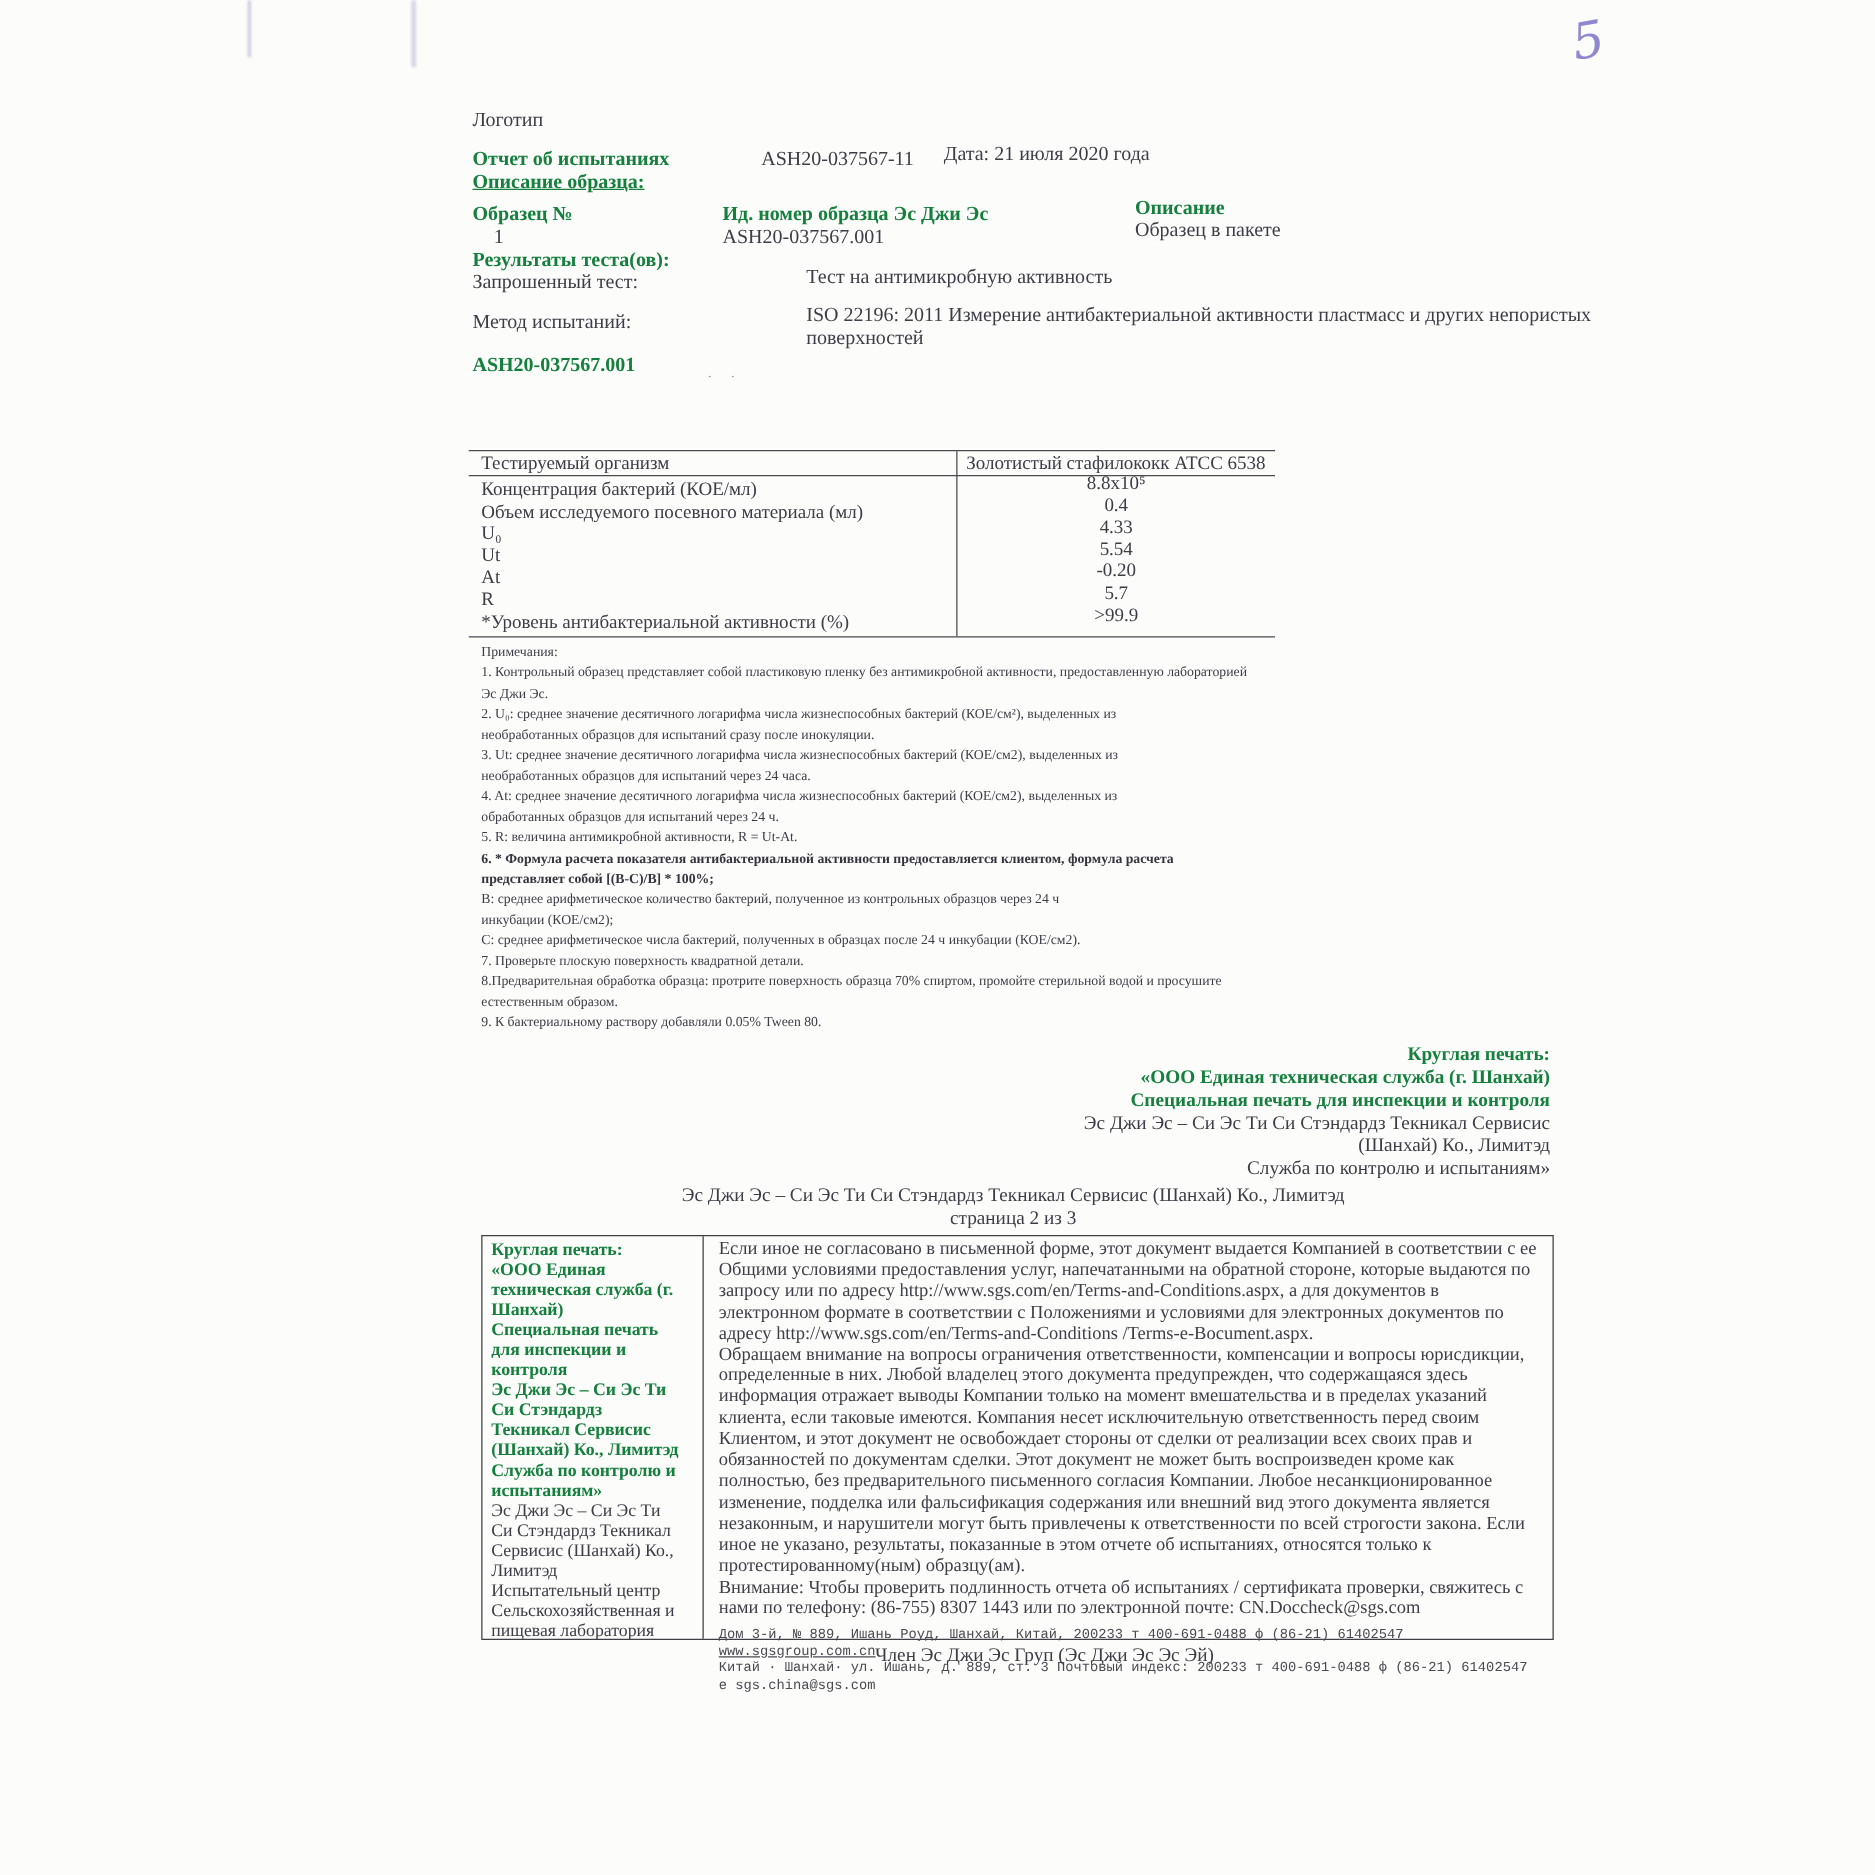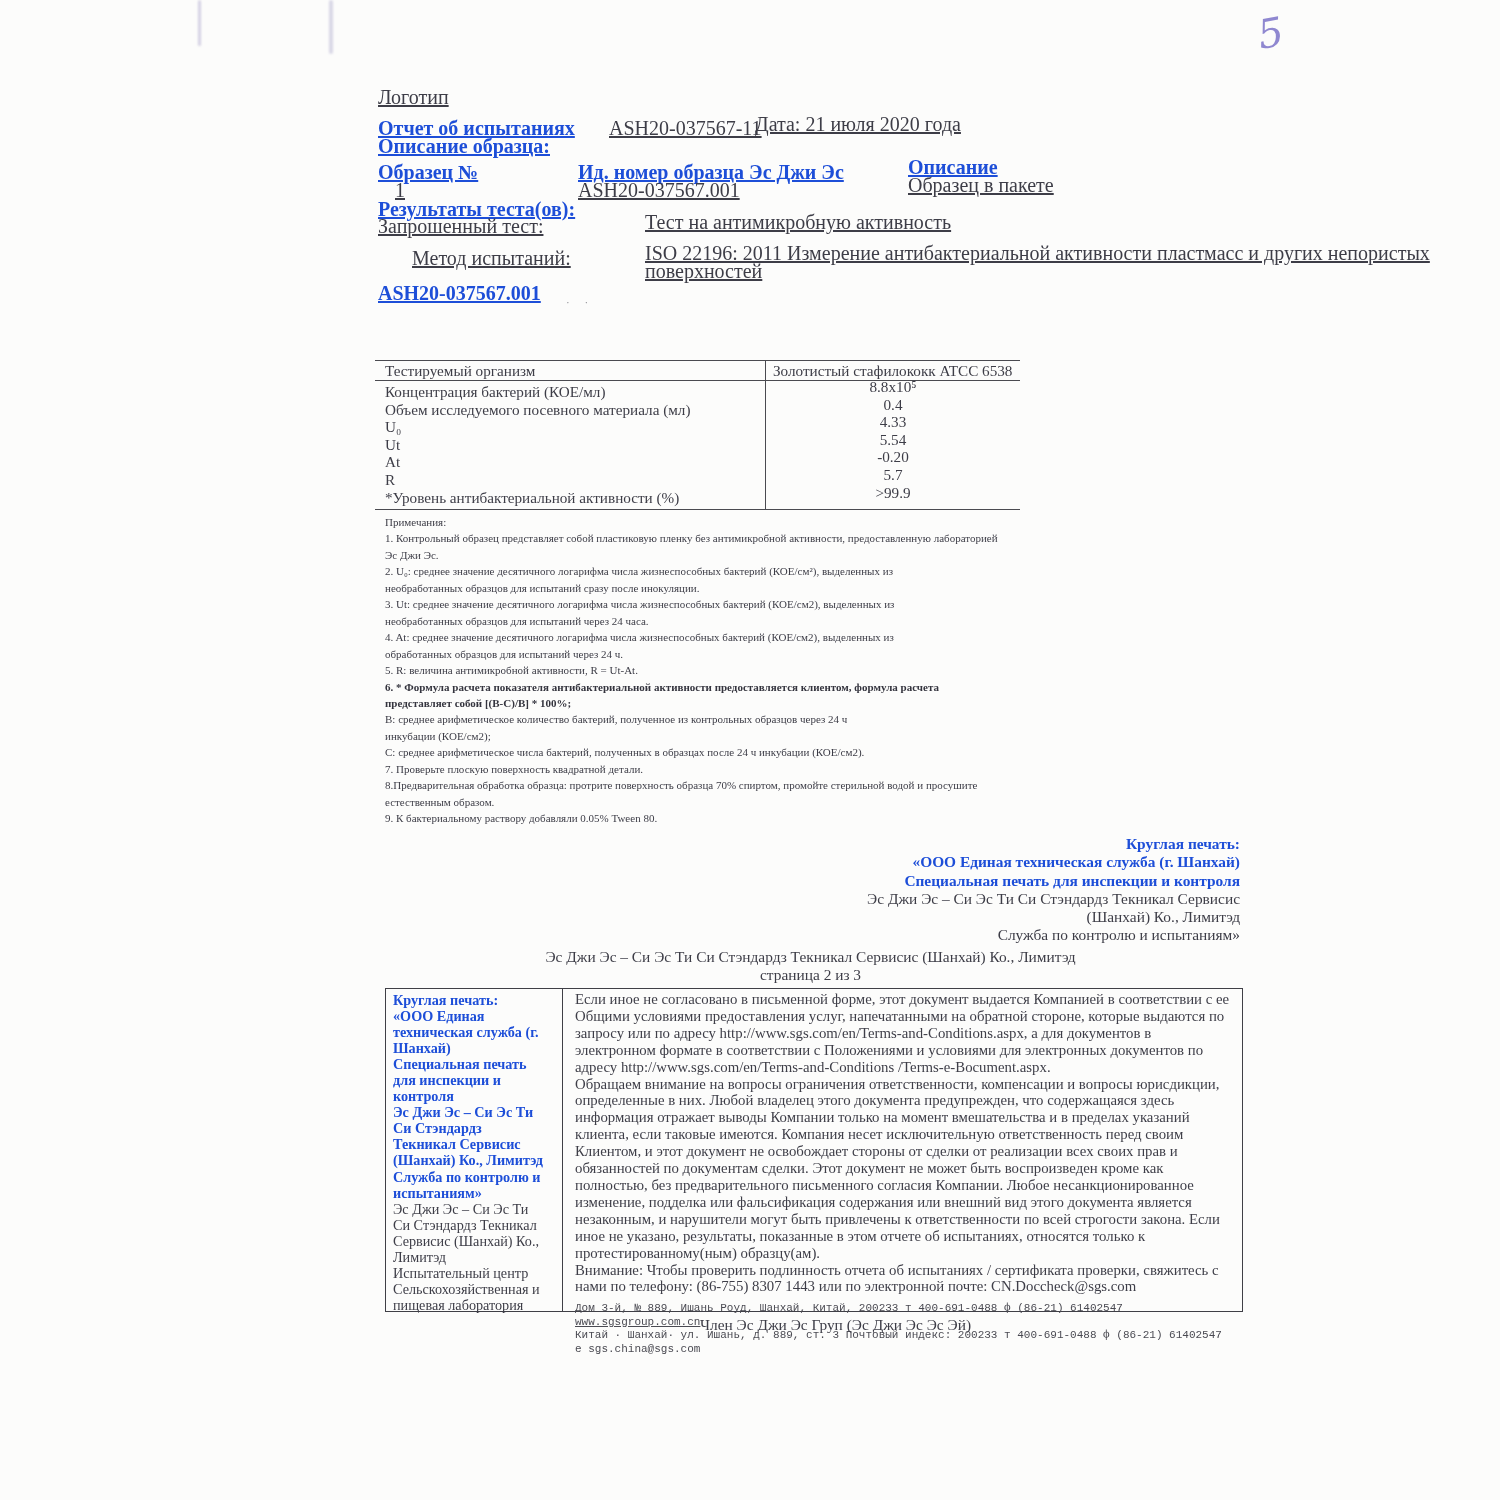--- a/index.html
+++ b/index.html
@@ -4,35 +4,35 @@
 <style>
   html,body{margin:0;padding:0;}
   body{
     width:1500px;height:1500px;position:relative;
     background:#fcfcfb;
     font-family:"Liberation Serif", serif;
     color:#3d3d47;
     -webkit-font-smoothing:antialiased;
   }
   .abs{position:absolute;}
-  .b{font-weight:bold;color:#1d4ed8;}
+  .b{font-weight:bold;color:#15803d;}
   .u{text-decoration:underline;}
 
   
   .streak{position:absolute;top:0;border-radius:2px;filter:blur(1px);}
   #streak1{left:198px;width:3px;height:46px;background:rgba(140,132,185,.35);}
   #streak2{left:329px;width:4px;height:54px;background:rgba(140,132,185,.30);}
   #hand5{
     left:1258px;top:10px;font-size:40px;color:#7d74c9;opacity:.85;
     font-style:italic;transform:rotate(-10deg);font-family:"DejaVu Serif",serif;
   }
   #dots{left:566px;top:296px;font-size:11px;color:#8a8a90;letter-spacing:6px;}
 
   
-  .hline{font-size:20px;line-height:18px;text-decoration:underline;}
+  .hline{font-size:16px;line-height:18px;}
 
   
   #rtable{
     left:375px;top:360px;width:645px;height:148px;
     border-top:1.6px solid #4a4a50;border-bottom:1.6px solid #4a4a50;
     font-size:15.2px;
   }
   #rtable .vdiv{position:absolute;left:390px;top:0;bottom:0;width:1.3px;background:#4a4a50;}
   #rtable .thead{
     position:absolute;left:0;right:0;top:0;height:19px;
@@ -91,21 +91,21 @@
 <div class="abs hline" style="left:395px;top:181px;">1</div>
 <div class="abs hline b" style="left:578px;top:163px;">Ид. номер образца Эс Джи Эс</div>
 <div class="abs hline" style="left:578px;top:181px;">ASH20-037567.001</div>
 <div class="abs hline b" style="left:908px;top:158px;">Описание</div>
 <div class="abs hline" style="left:908px;top:176px;">Образец в пакете</div>
 
 <div class="abs hline b" style="left:378px;top:200px;">Результаты теста(ов):</div>
 <div class="abs hline" style="left:378px;top:217px;">Запрошенный тест:</div>
 <div class="abs hline" style="left:645px;top:213px;">Тест на антимикробную активность</div>
 
-<div class="abs hline" style="left:378px;top:249px;margin-left:34px;">Метод испытаний:</div>
+<div class="abs hline" style="left:378px;top:249px;">Метод испытаний:</div>
 <div class="abs hline" style="left:645px;top:244px;">ISO 22196: 2011 Измерение антибактериальной активности пластмасс и других непористых</div>
 <div class="abs hline" style="left:645px;top:262px;">поверхностей</div>
 
 <div class="abs hline b" style="left:378px;top:284px;">ASH20-037567.001</div>
 
 <div class="abs" id="rtable">
   <div class="vdiv"></div>
   <div class="thead">
     <span class="lbl">Тестируемый организм</span>
     <span class="val">Золотистый стафилококк ATCC 6538</span>

